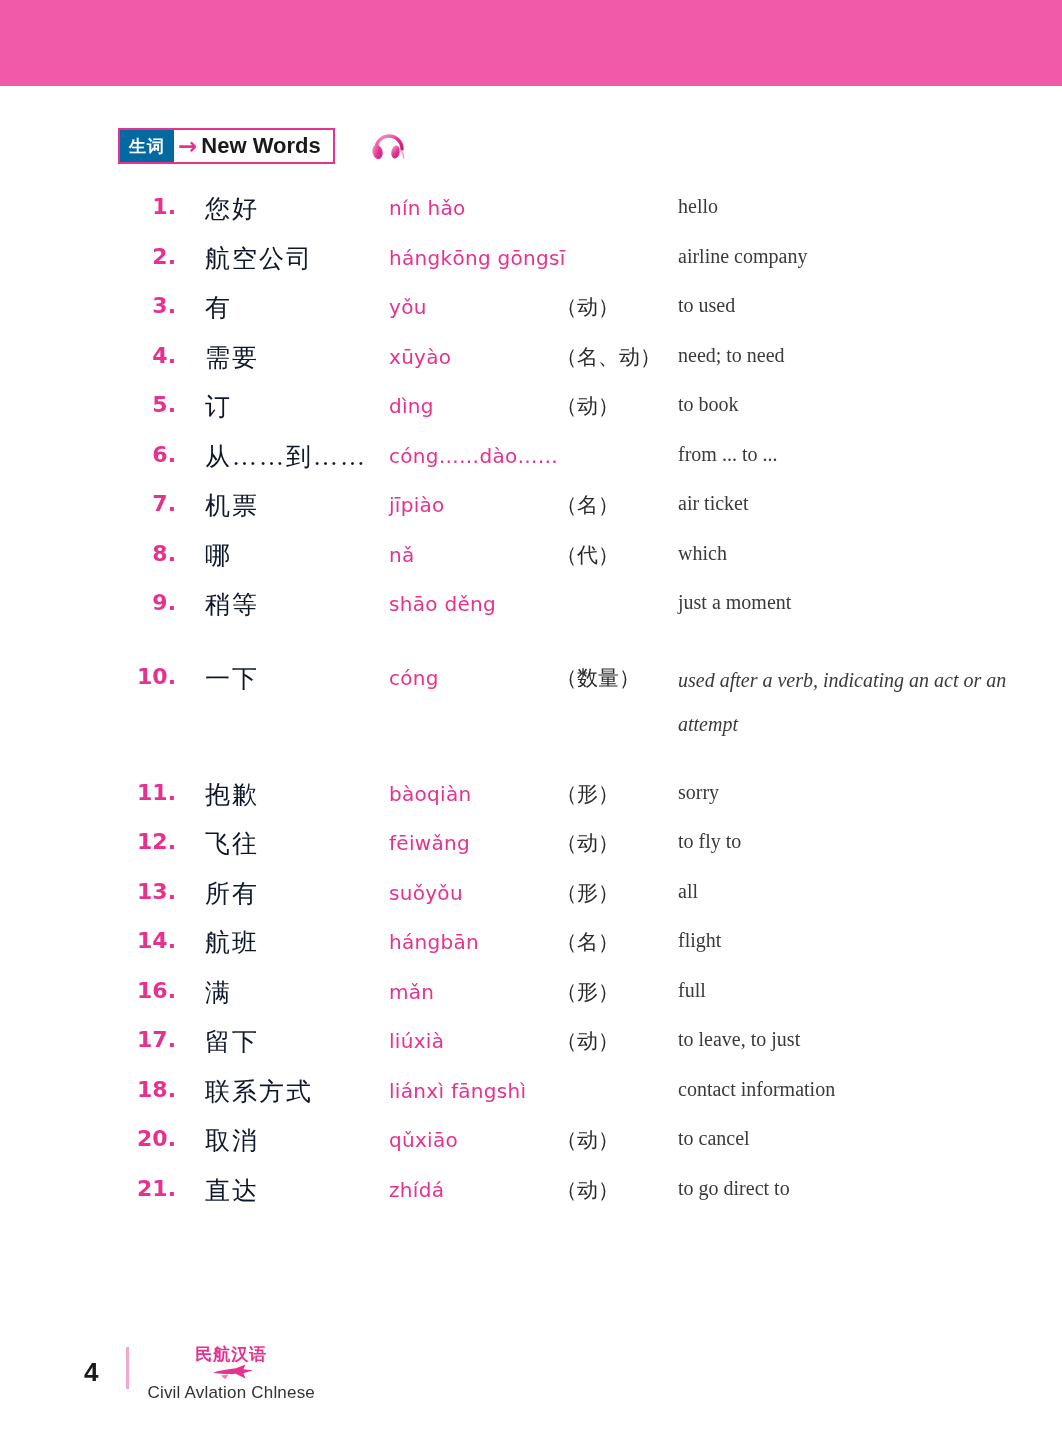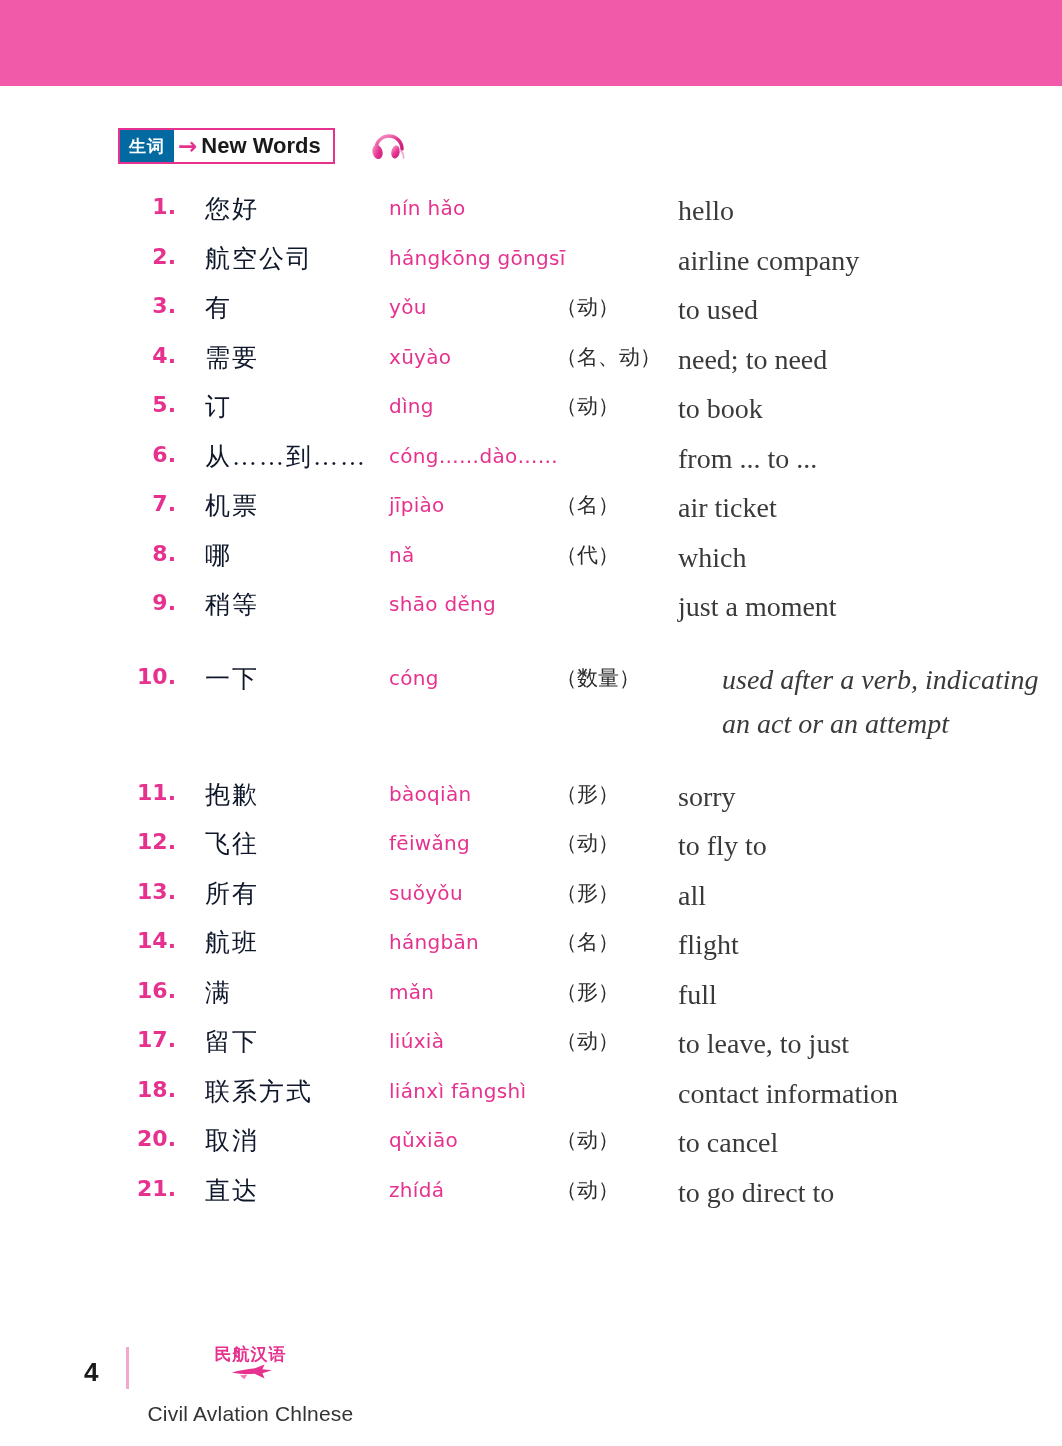--- a/index.html
+++ b/index.html
@@ -138,30 +138,29 @@
     font-family: "DejaVu Serif", "Liberation Serif", serif;
     font-size: 21px;
     white-space: nowrap;
   }
   .col-en {
     position: absolute;
     left: 678px;
     top: 3px;
     color: #3a3a3a;
     font-family: "Liberation Serif", "DejaVu Serif", serif;
-    font-size: 28px;
+    font-size: 20px;
     white-space: nowrap;
   }
   .col-en.italic {
     font-style: italic;
     top: -4px;
     line-height: 44px;
     white-space: normal;
     width: 330px;
-    margin-left: 44px;
   }
 
   
   #footer {
     position: absolute;
     left: 84px;
     top: 1345px;
     display: flex;
     align-items: flex-start;
   }
@@ -199,23 +198,23 @@
     line-height: 1.1;
   }
   #plane-icon {
     margin-left: 4px;
     display: flex;
     align-items: center;
   }
   #brand-en {
     color: #333333;
     font-family: "Liberation Sans", sans-serif;
-    font-size: 21px;
+    font-size: 17px;
     letter-spacing: 0.2px;
-    margin-top: 21px;
+    margin-top: 3px;
     line-height: 1.1;
   }
 </style>
 </head>
 <body>
 
 <div id="top-banner"></div>
 
 <div id="section-header">
   <div id="new-words-badge">

